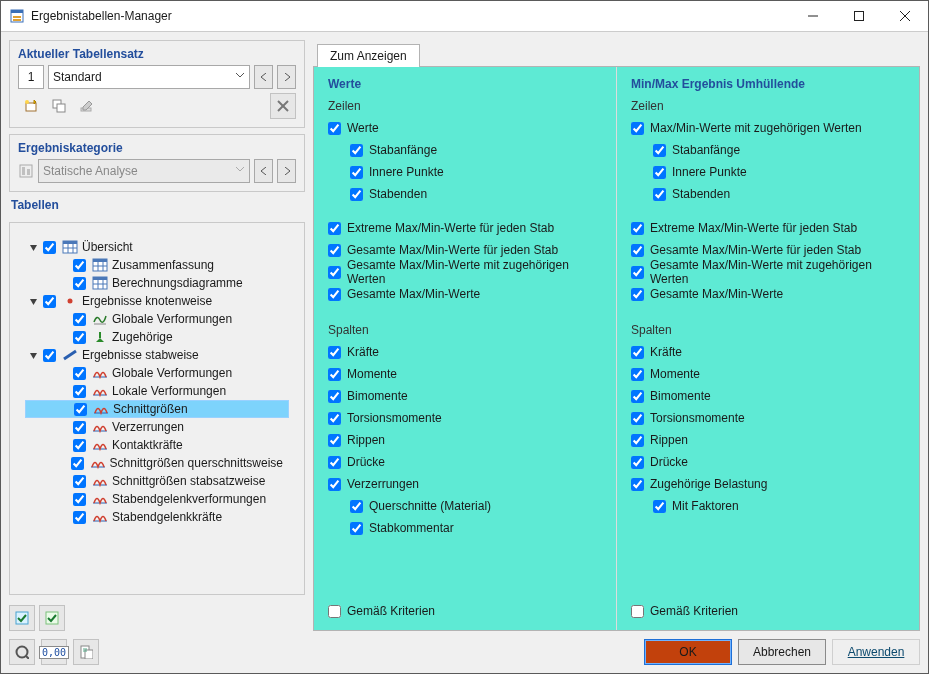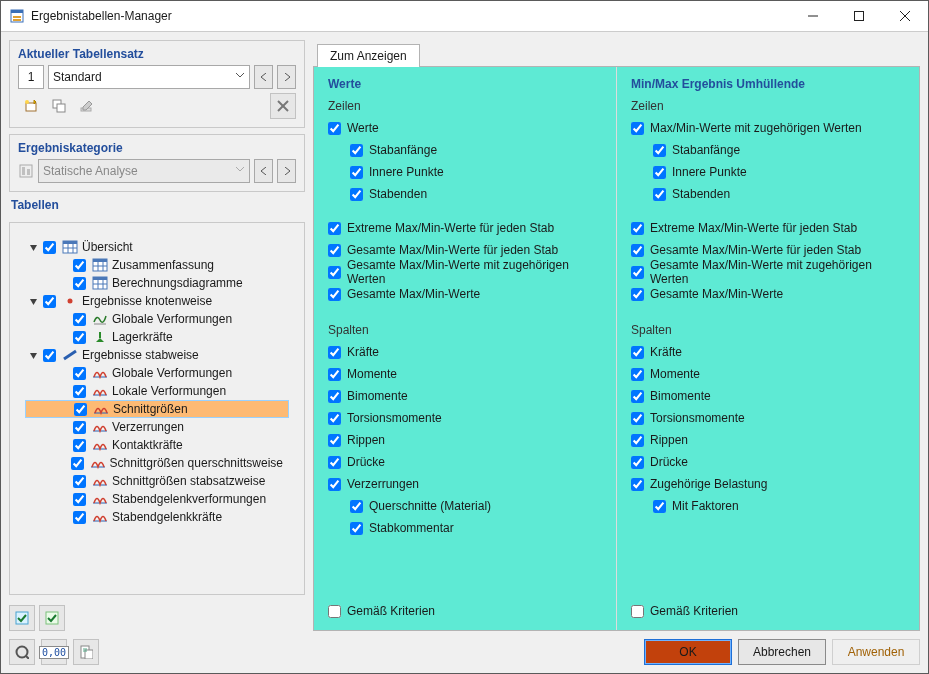--- a/index.html
+++ b/index.html
@@ -19,21 +19,21 @@
   .select.disabled{background:#eaeaea;color:#888;}
   .select .arrow{position:absolute;right:4px;top:4px;}
   .spin-btn{width:17px;height:22px;border:1px solid #a8a8a8;background:#e7e7e7;display:flex;align-items:center;justify-content:center;}
   .toolbar{display:flex;gap:2px;margin-top:4px;align-items:center;}
   .tbtn{width:24px;height:24px;border:1px solid transparent;display:flex;align-items:center;justify-content:center;}
   .tbtn.flat{border-color:#c2c2c2;background:#e7e7e7;}
   .tree{flex:1;border:1px solid #c9c9c9;overflow:auto;}
   .tree ul{list-style:none;margin:15px;padding:0;}
   .tree li{white-space:nowrap;}
   .tree .node{display:flex;align-items:center;height:18px;padding-right:6px;}
-  .tree .node.sel{background:#fdba74;border:1px solid #99d1ff;height:18px;box-sizing:border-box;}
+  .tree .node.sel{background:#7dd3fc;border:1px solid #99d1ff;height:18px;box-sizing:border-box;}
   .tree .tw{width:14px;text-align:center;color:#5b5b5b;font-size:11px;user-select:none;}
   .tree .cb{width:13px;height:13px;margin:0 4px 0 0;}
   .tree .ico{width:16px;height:16px;margin:0 4px 0 2px;display:inline-flex;align-items:center;justify-content:center;}
   .foot-left{display:flex;gap:4px;margin-top:4px;}
   
   .tab-strip{height:26px;display:flex;align-items:flex-end;padding-left:4px;}
   .tab{padding:4px 12px;border:1px solid #b3b3b3;border-bottom:none;background:#f5f5f5;font-size:12px;position:relative;top:1px;}
   .tab.active{background:#fff;}
   .tab-page{flex:1;border:1px solid #b3b3b3;background:#5eead4;display:flex;gap:0;min-height:0;}
   .col{flex:1;padding:10px 14px 8px 14px;display:flex;flex-direction:column;}
@@ -41,21 +41,21 @@
   .grp-title{color:#234e9c;font-weight:bold;margin-bottom:8px;}
   .sub-title{margin:0 0 4px 0;color:#333;}
   .chk{display:flex;align-items:center;height:22px;}
   .chk input{width:13px;height:13px;margin:0 6px 0 0;}
   .indent1{padding-left:22px;}
   .spacer{flex:1;}
   .dlg-buttons{display:flex;align-items:center;gap:6px;padding:4px 0 0 0;}
   .dlg-buttons .gap{flex:1;}
   .btn-std{min-width:86px;height:24px;border:1px solid #8a8a8a;background:#e7e7e7;display:flex;align-items:center;justify-content:center;}
   .btn-std.primary{border-color:#1e6fd6;box-shadow:inset 0 0 0 1px #6fb2ff;background:#c2410c;}
-  .btn-std.disabled{color:#a16207;border-color:#cfcfcf;background:#efefef;}
+  .btn-std.disabled{color:#0c4a6e;border-color:#cfcfcf;background:#efefef;text-decoration:underline;}
   svg{display:block;}
   .num-badge{font-family:Consolas,monospace;font-size:10px;background:#fff;border:1px solid #8a8a8a;padding:0 2px;color:#1e4ea1;}
 </style>
 </head>
 <body>
 
 <div class="window">
 
   <div class="titlebar">
     <span class="ico">
@@ -263,21 +263,21 @@
               <li>
                 <div class="node" style="padding-left: 34px;">
                   <span class="tw"></span>
                   <input type="checkbox" class="cb" checked="" style="">
                   <span class="ico">
                     <svg width="14" height="14">
                       <path d="M7 2 L7 8" stroke="#2a8a2a" stroke-width="2"></path>
                       <path d="M3 12 L11 12 L7 8 Z" fill="#2a8a2a"></path>
                     </svg>
                   </span>
-                  <span>Lagerkräfte</span>
+                  <span>Zugehörige</span>
                 </div>
               </li>
               <li>
                 <div class="node" style="padding-left: 4px;">
                   <span class="tw">
                     <svg width="9" height="9">
                       <path d="M1 2 L8 2 L4.5 8 Z" fill="#404040"></path>
                     </svg>
                   </span>
                   <input type="checkbox" class="cb" checked="" style="">

